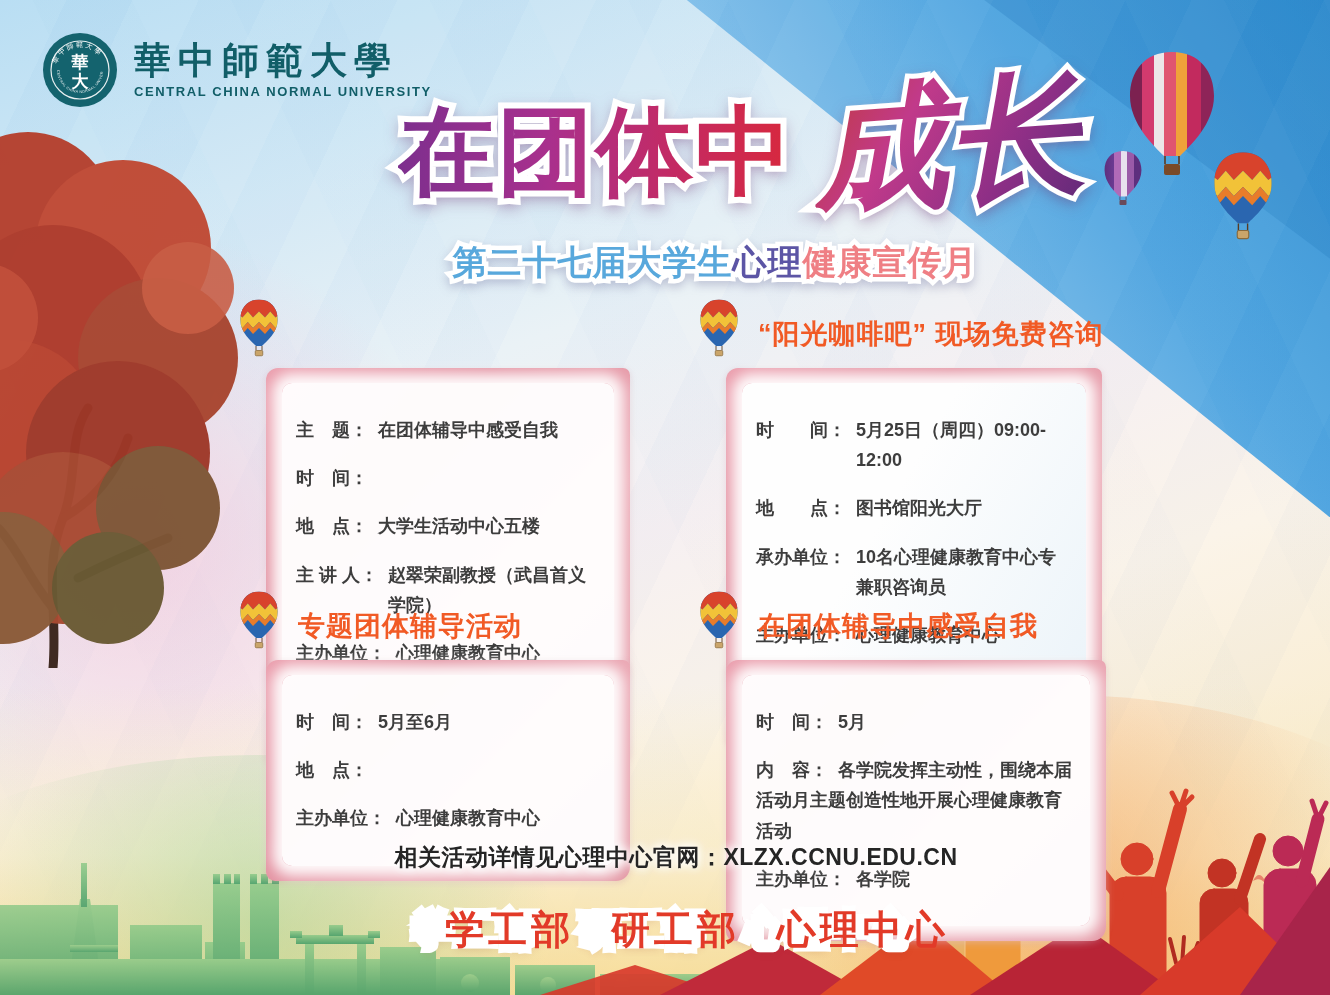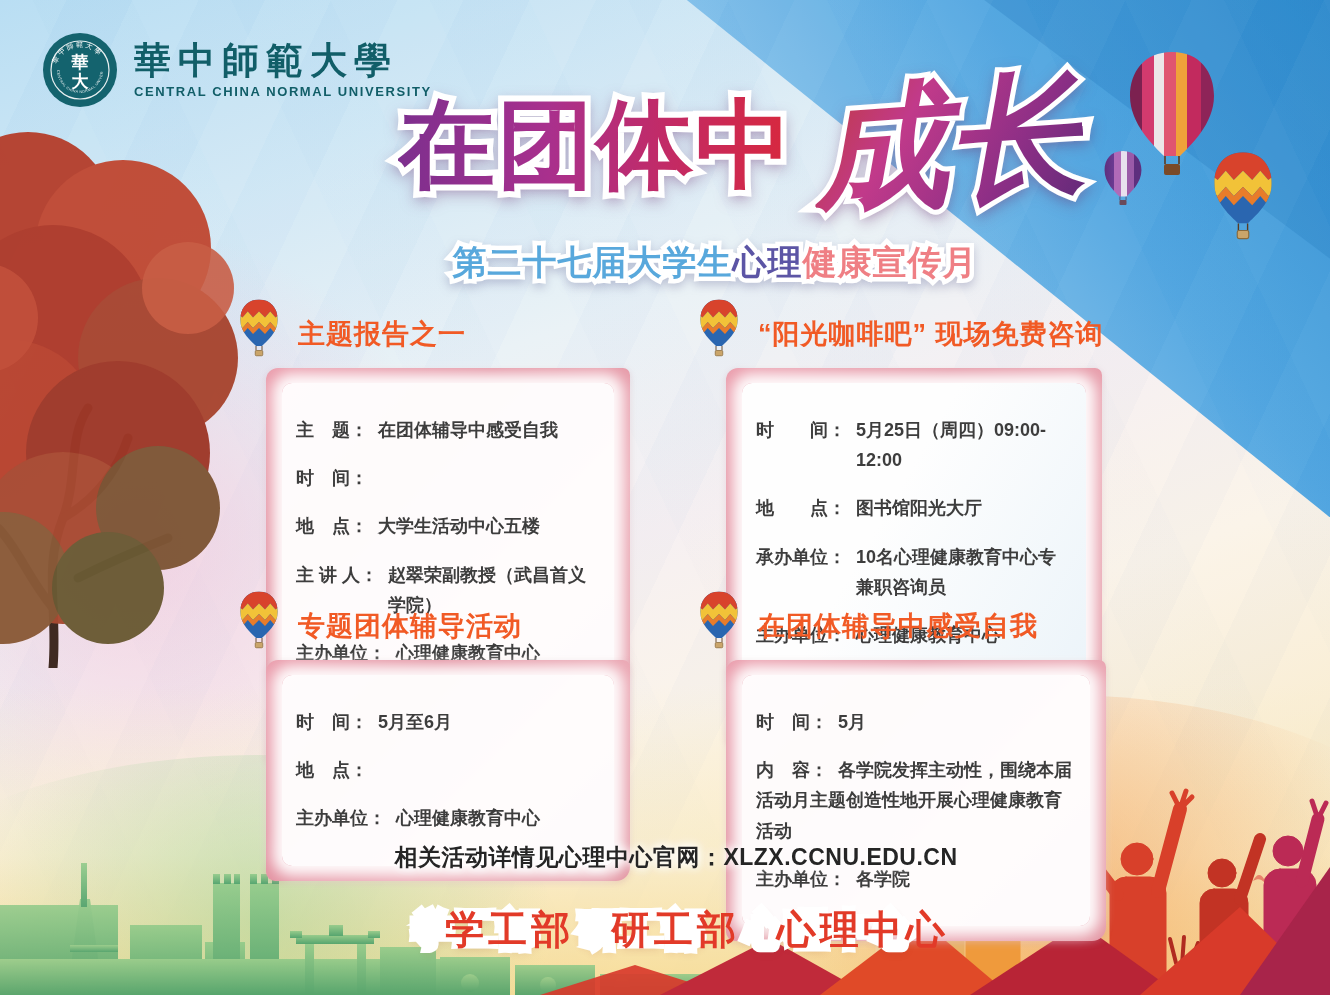--- a/index.html
+++ b/index.html
@@ -36,21 +36,21 @@
   .bird{z-index:4;}
 
   
   .logo{position:absolute;left:42px;top:32px;display:flex;align-items:center;gap:16px;z-index:6;}
   .seal{width:76px;height:76px;}
   .logo-zh{font-family:"DejaVu Serif","Liberation Serif",serif;font-weight:bold;font-size:37px;
     color:#115e68;letter-spacing:7px;line-height:1.05;}
   .logo-en{font-size:13px;font-weight:bold;color:#115e68;letter-spacing:1.6px;margin-top:4px;}
 
   
-  .outlined{position:relative;display:inline-block;font-family:Liberation Mono, monospace;}
+  .outlined{position:relative;display:inline-block;}
   .outlined .under{position:absolute;inset:0;color:#fff;-webkit-text-stroke:12px #fff;
     text-shadow:0 0 6px rgba(255,255,255,.95),0 4px 10px rgba(110,50,110,.35);z-index:0;}
   .outlined .over{position:relative;z-index:1;}
 
   
   .main-title{position:absolute;left:398px;top:84px;z-index:6;display:flex;align-items:center;
     filter:drop-shadow(0 5px 7px rgba(110,50,110,.28));}
   .t-block{font-size:97px;font-weight:900;letter-spacing:2px;line-height:1.1;}
   .t-script{font-family:"DejaVu Serif","Liberation Serif",serif;font-style:italic;font-weight:bold;
     font-size:136px;line-height:1.0;margin-left:18px;transform:rotate(-4deg) translateY(-10px);}
@@ -365,21 +365,20 @@
     <span class="over">
       <span class="s-blue">第二十七届大学生</span><span class="s-purple">心理</span><span class="s-pink">健康宣传月</span>
     </span>
   </div>
 
   <section class="section sec-1">
     <div class="sec-header">
       <svg class="sec-balloon">
           <use href="#sym-balloon-zig"></use>
         </svg>
-      <h2 class="sec-title">主题报告之一</h2>
     </div>
     <div class="info-box">
         <div class="info-inner">
       <p class="row">
             <span class="label">主　题：  </span>
             <span class="value">在团体辅导中感受自我</span>
           </p>
       <p class="row">
             <span class="label">时　间：  </span>
           </p>

